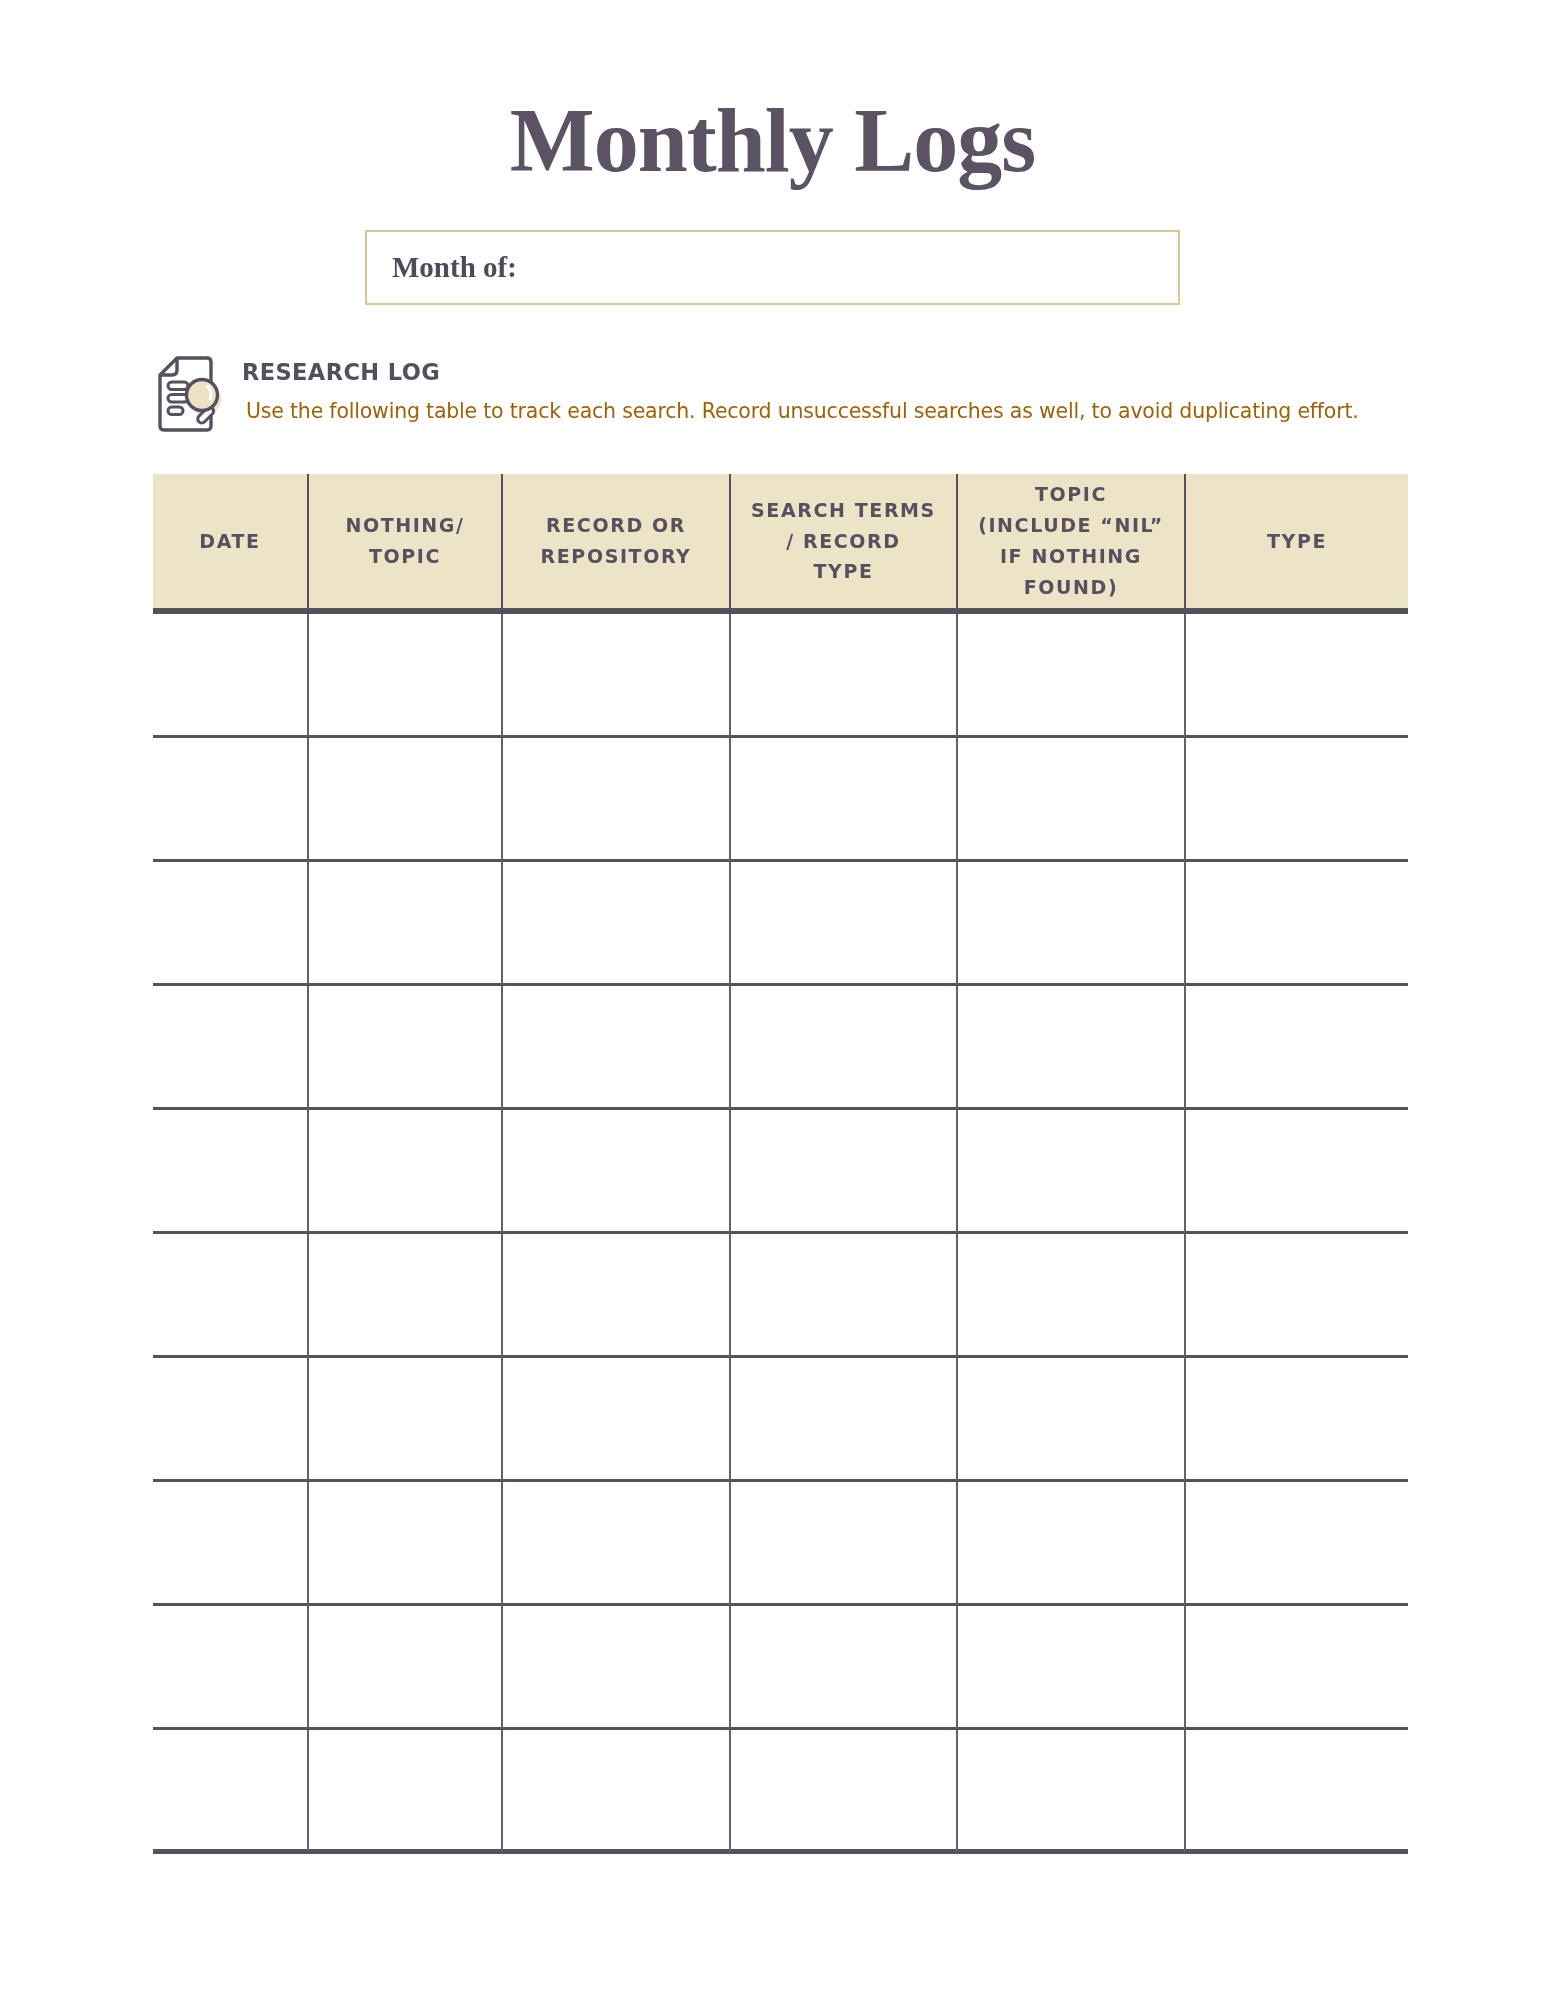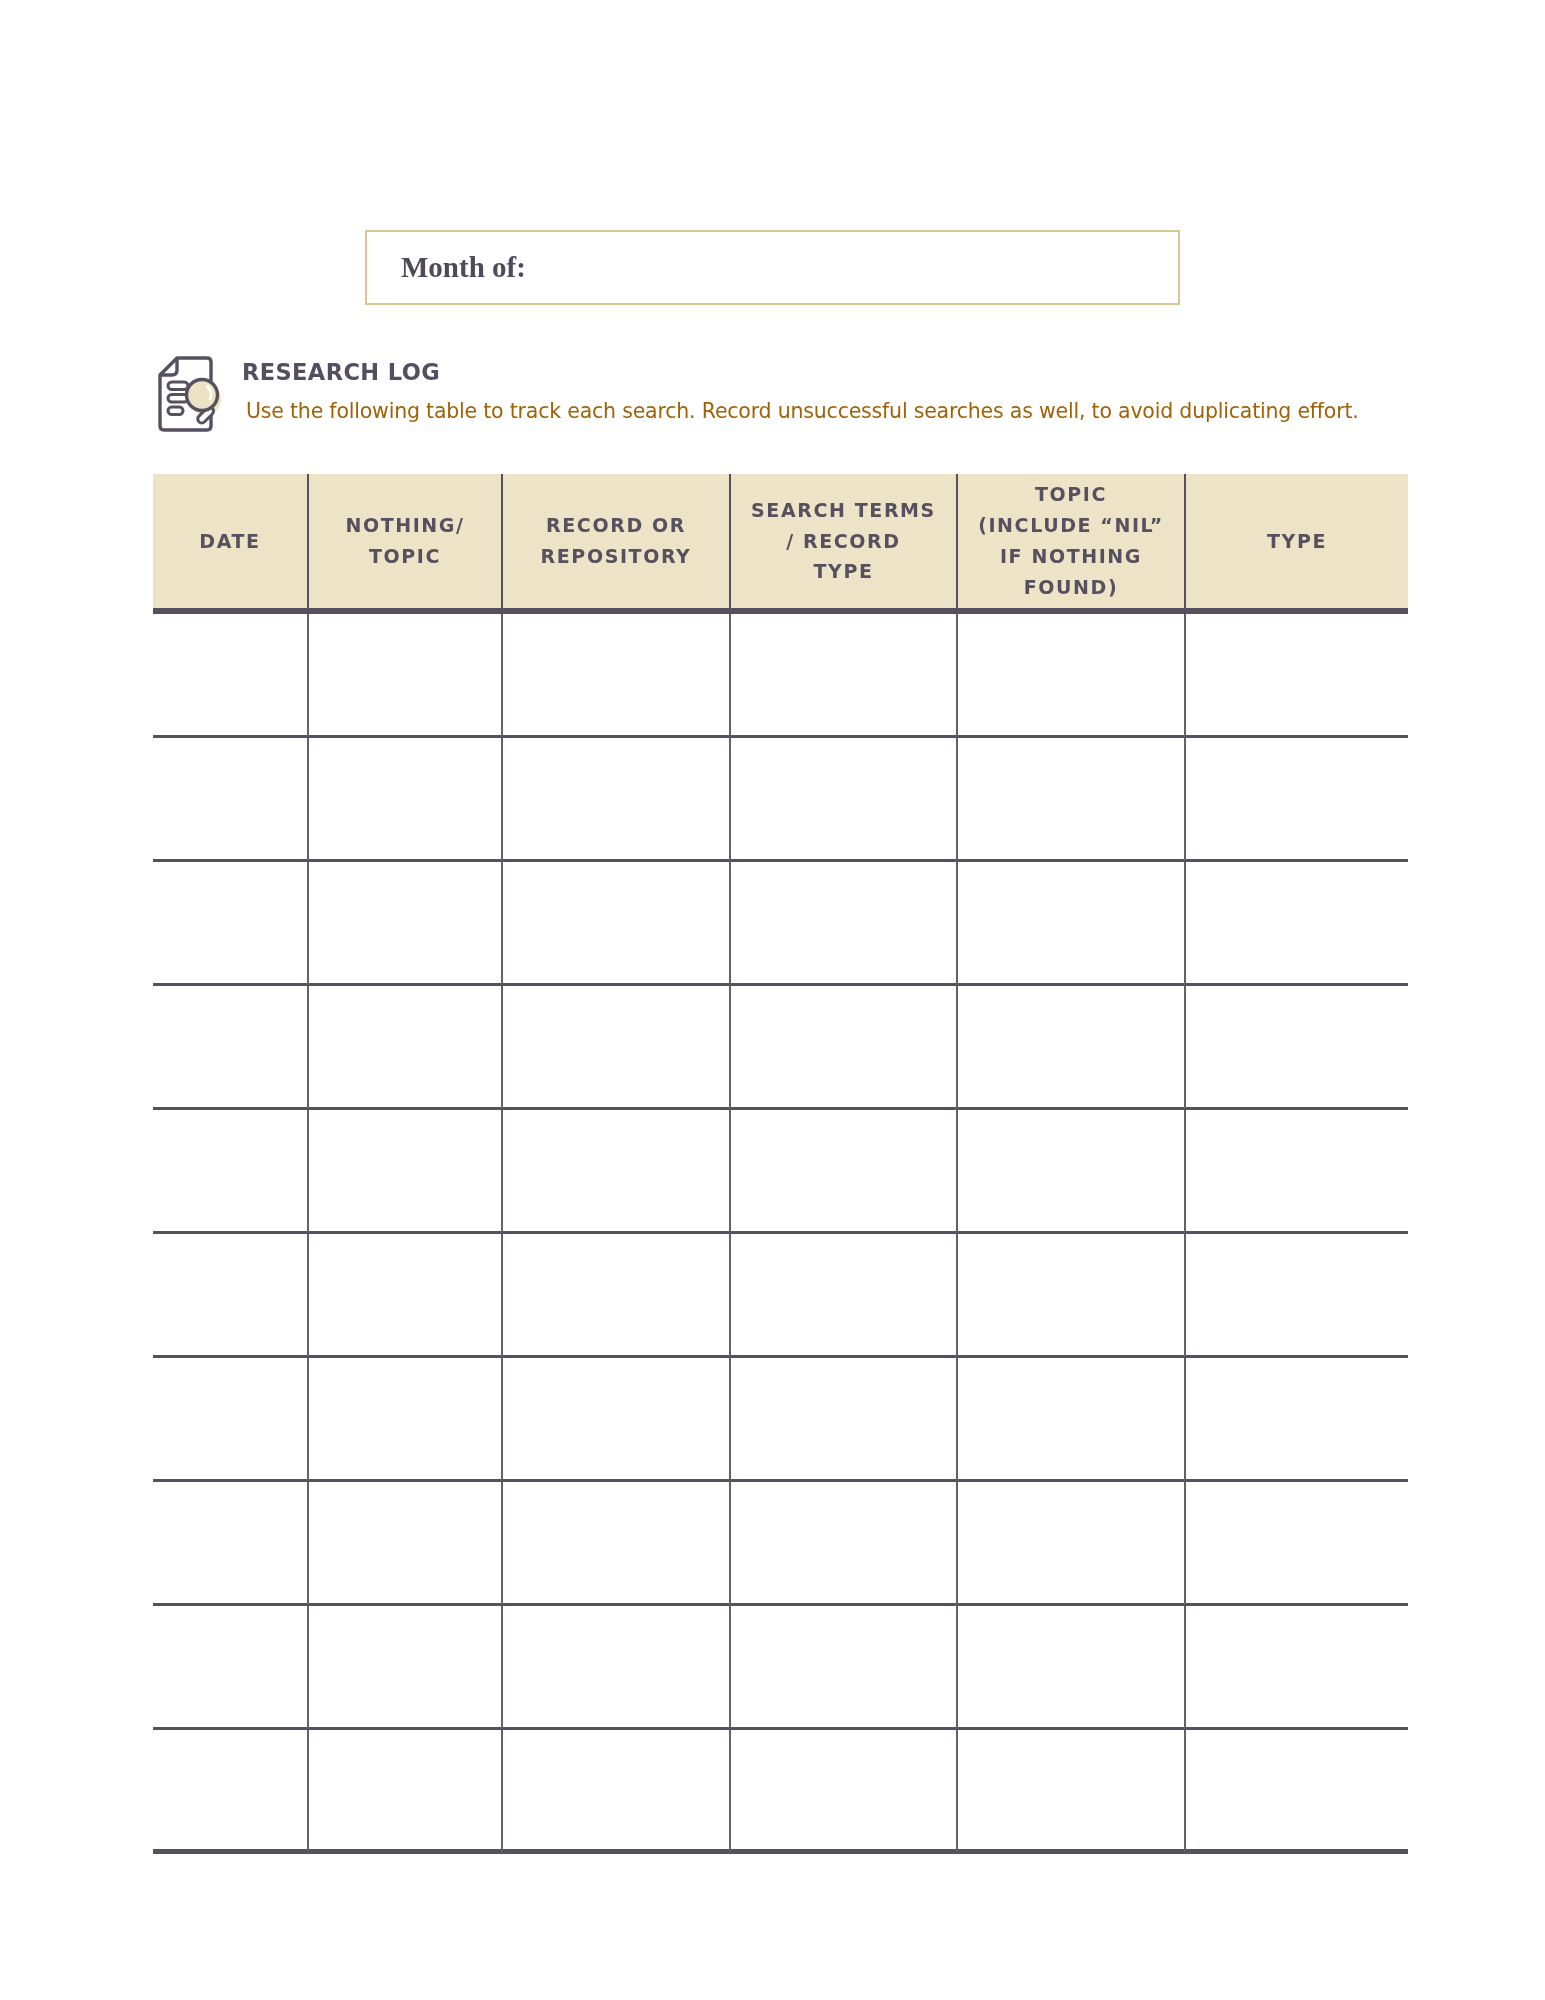--- a/index.html
+++ b/index.html
@@ -32,21 +32,21 @@
     position: absolute;
     left: 365px;
     top: 230px;
     width: 815px;
     height: 75px;
     box-sizing: border-box;
     border: 2px solid #d8c694;
     background: #ffffff;
     display: flex;
     align-items: center;
-    padding-left: 34px;
+    padding-left: 25px;
   }
   .month-label {
     font-family: "Liberation Serif", serif;
     font-weight: 700;
     font-size: 29px;
     color: #4f4a5a;
   }
   .month-value {
     flex: 1;
     height: 100%;
@@ -115,20 +115,21 @@
     border-bottom: 3px solid #57505d;
   }
   .log-table td + td { border-left: 2px solid #665f6d; }
   .log-table tr:last-child td { height: 117px; border-bottom: 5px solid #57505d; }
 </style>
 </head>
 <body>
 
 <div class="page">
 
+  <div class="title">Monthly Logs</div>
 
   <div class="month-box">
     <span class="month-label">Month of:</span>
     <span class="month-value"></span>
   </div>
 
   <svg class="rl-icon" viewBox="0 0 92 92" aria-hidden="true">
 
     <path d="M36 9 L66 9 Q70 9 70 13 L70 77 Q70 81 66 81 L23 81 Q19 81 19 77 L19 26 Z" fill="#ffffff" stroke="#57505f" stroke-width="3.4" stroke-linejoin="round"></path>
     <path d="M36 9 L36 21 Q36 26 31 26 L19 26" fill="none" stroke="#57505f" stroke-width="3.4" stroke-linejoin="round"></path>

